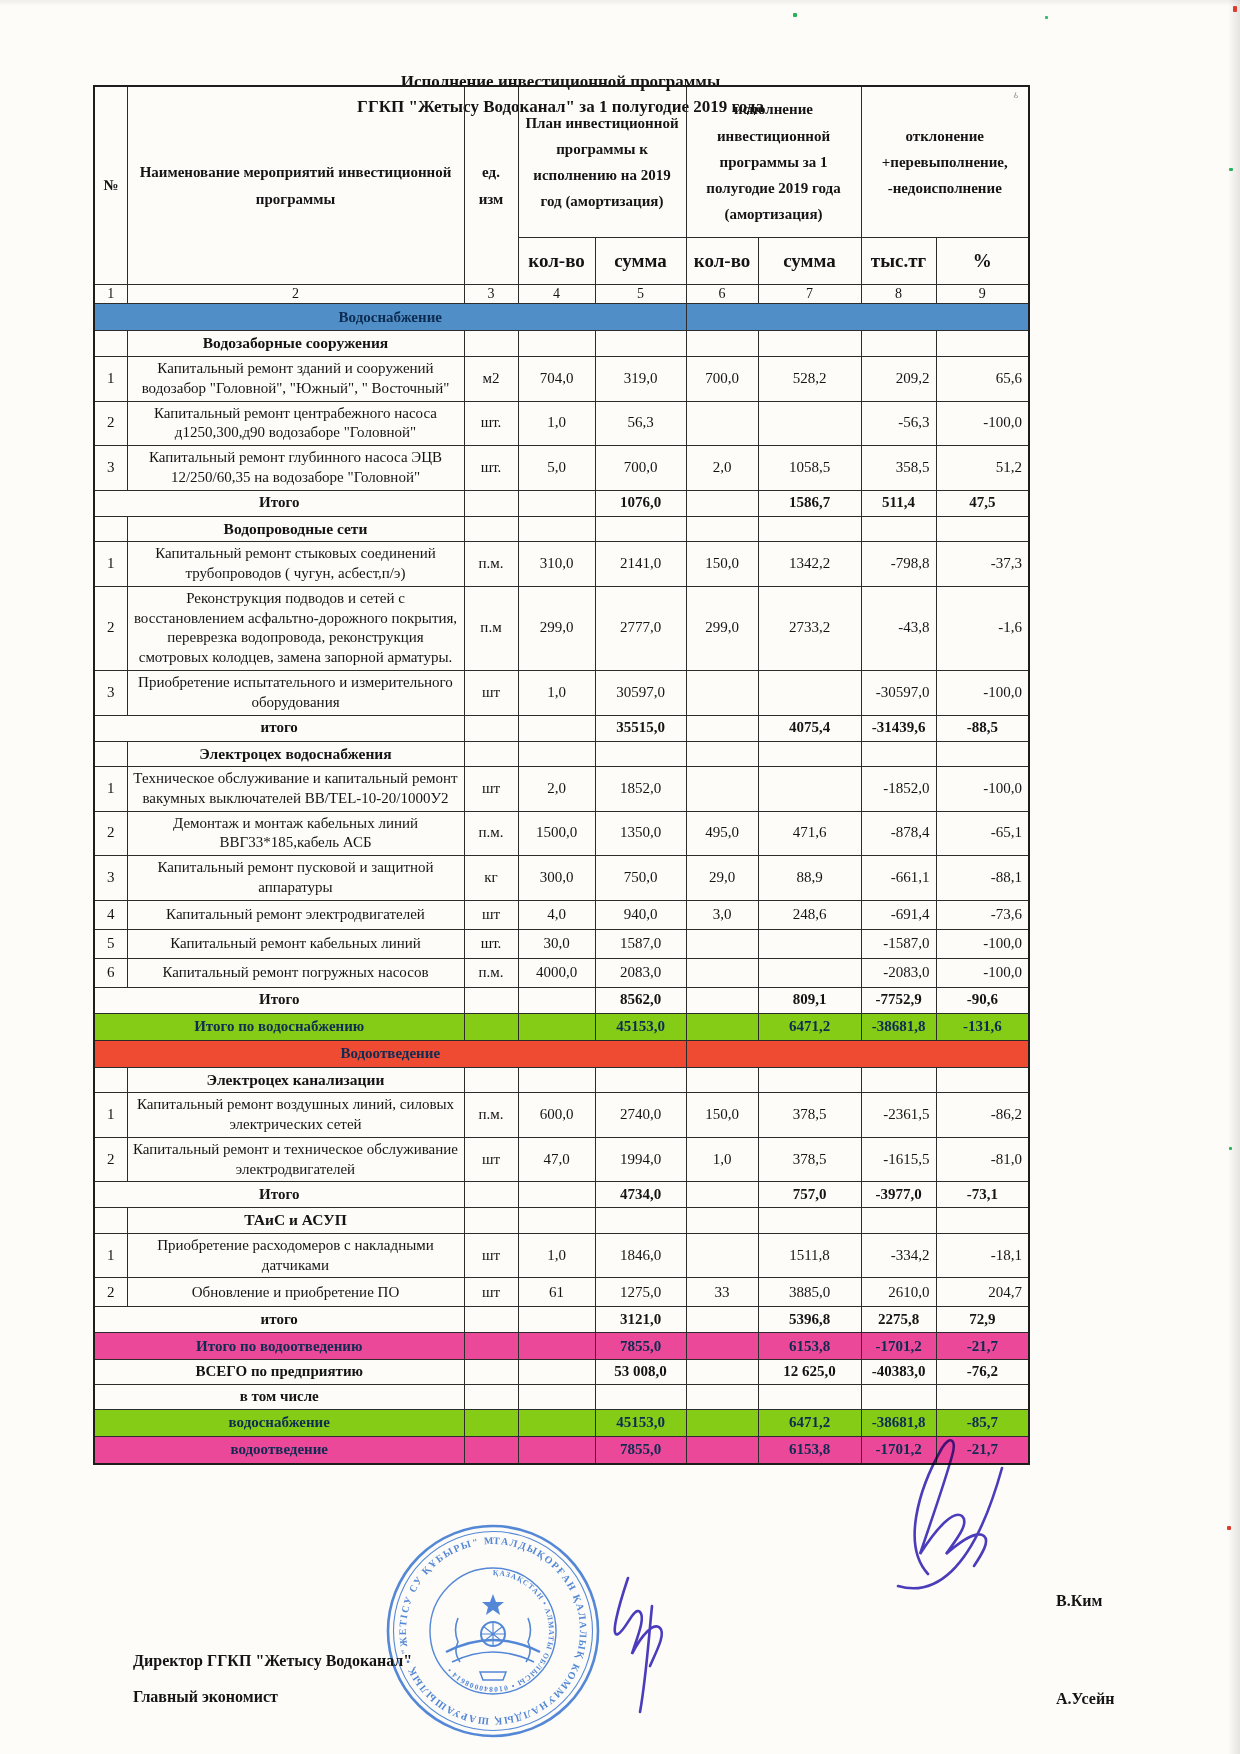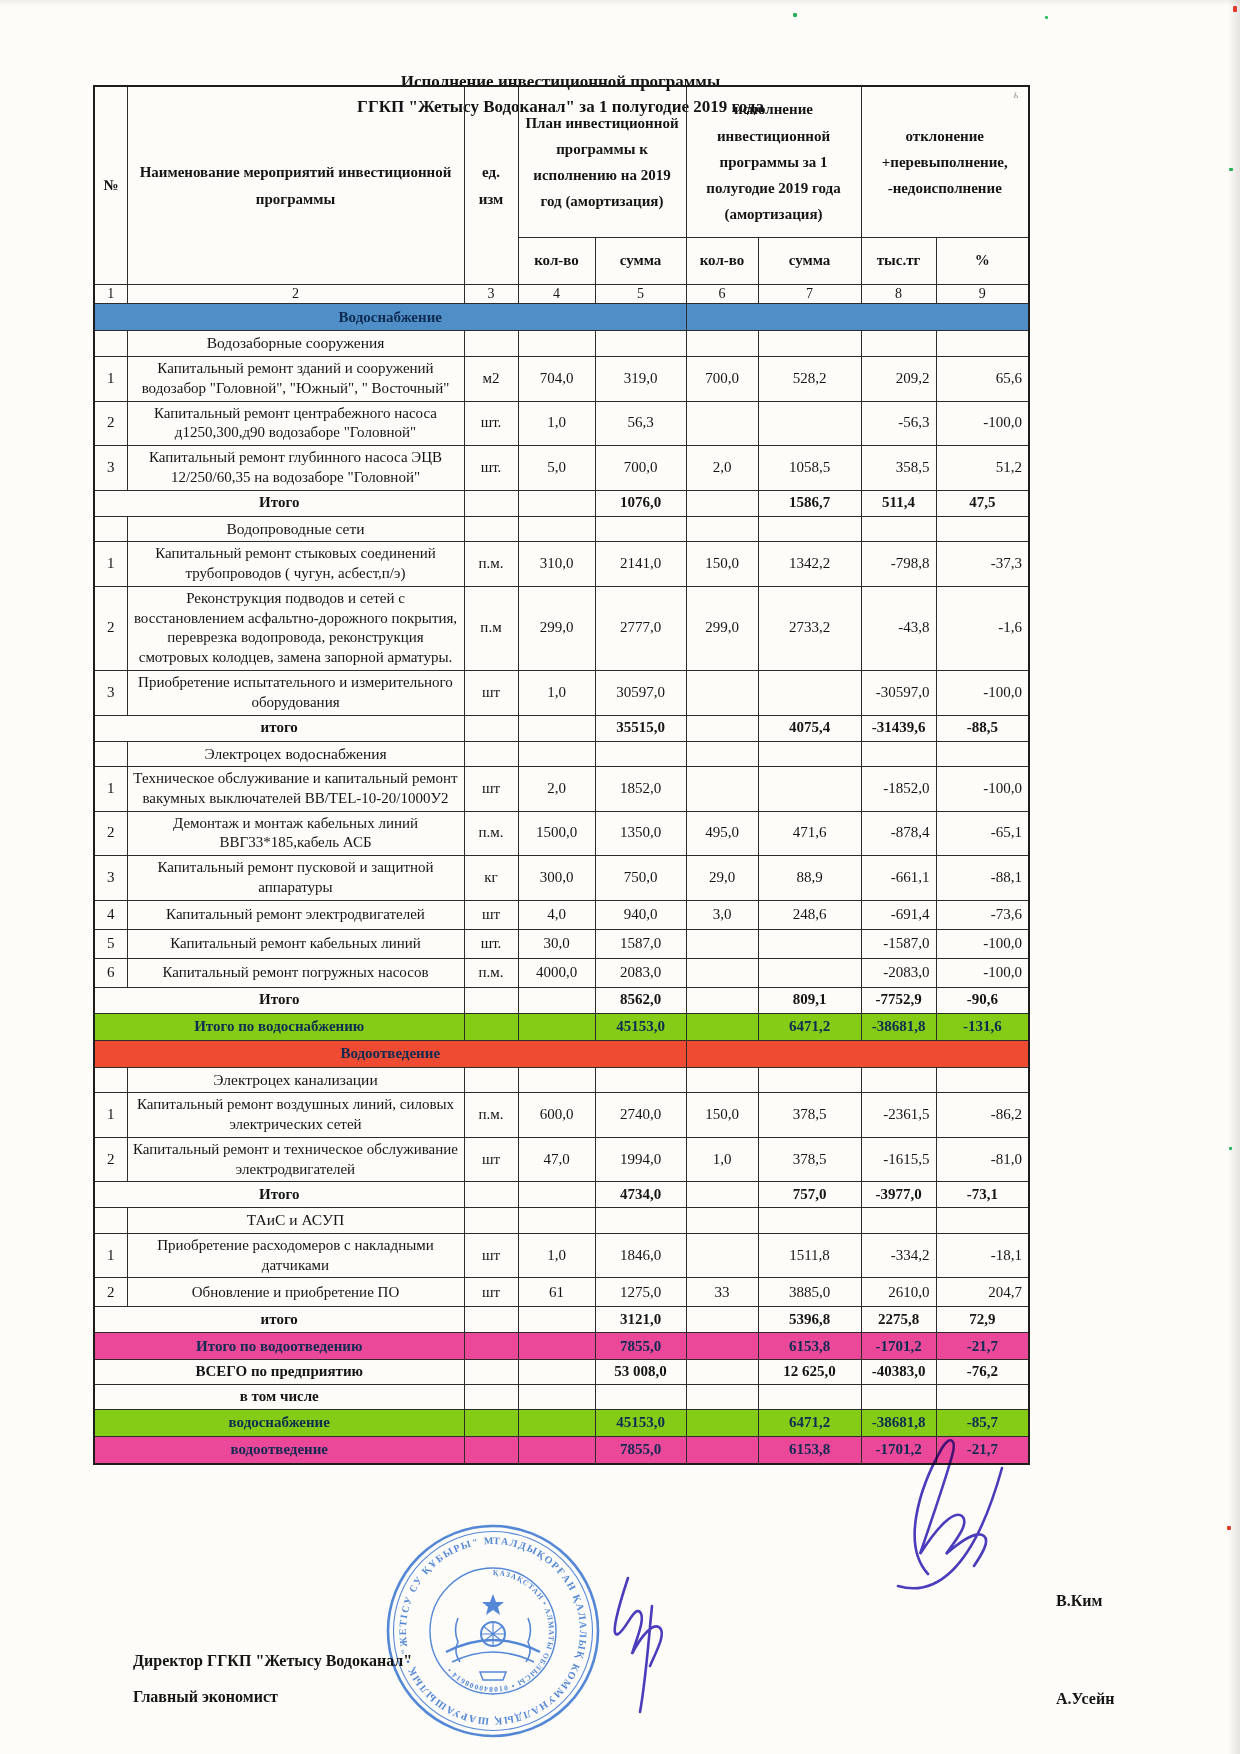--- a/index.html
+++ b/index.html
@@ -25,28 +25,28 @@
     border:2px solid #1d1d1d;
   }
   table.main th,table.main td{
     border:1px solid #2c2c2c;
     font-size:15px;line-height:1.32;
     padding:2px 4px;vertical-align:middle;text-align:center;
     overflow:hidden;word-wrap:break-word;
   }
   thead th{font-weight:bold;}
   tr.h1 th{height:146px;line-height:1.75;font-size:15px;}
-  tr.h2 th{height:42px;font-size:15px;}
+  tr.h2 th{height:42px;font-size:19px;}
   tr.h3 th{height:18px;font-weight:normal;font-size:14px;padding:0;}
 
   td.c-name{text-align:left;padding:4px 6px;}
   .row-item td{padding:5px 4px;height:24px;}
   .row-item td.c-dev,.c-dev{text-align:right;padding-right:6px;font-family:Liberation Serif, serif;}
 
-  .row-subsection td{font-weight:normal;border-top:2px solid #1d1d1d;height:20px;padding:1px;}
+  .row-subsection td{font-weight:bold;border-top:2px solid #1d1d1d;height:20px;padding:1px;}
   .row-subsection td.c-sub{font-size:15.5px;}
 
   .row-total td,.row-total-blue td,.row-total-red td,
   .row-grand td,.row-note td{font-weight:bold;border-top:2px solid #1d1d1d;}
   .row-total td{height:21px;padding:2px;}
 
   .row-section-blue td,.row-section-red td{
     font-weight:bold;height:22px;padding:1px;border-top:2px solid #1d1d1d;}
   .row-section-blue{background:#4f8ec6;}
   .row-section-red{background:#ef4b33;}

